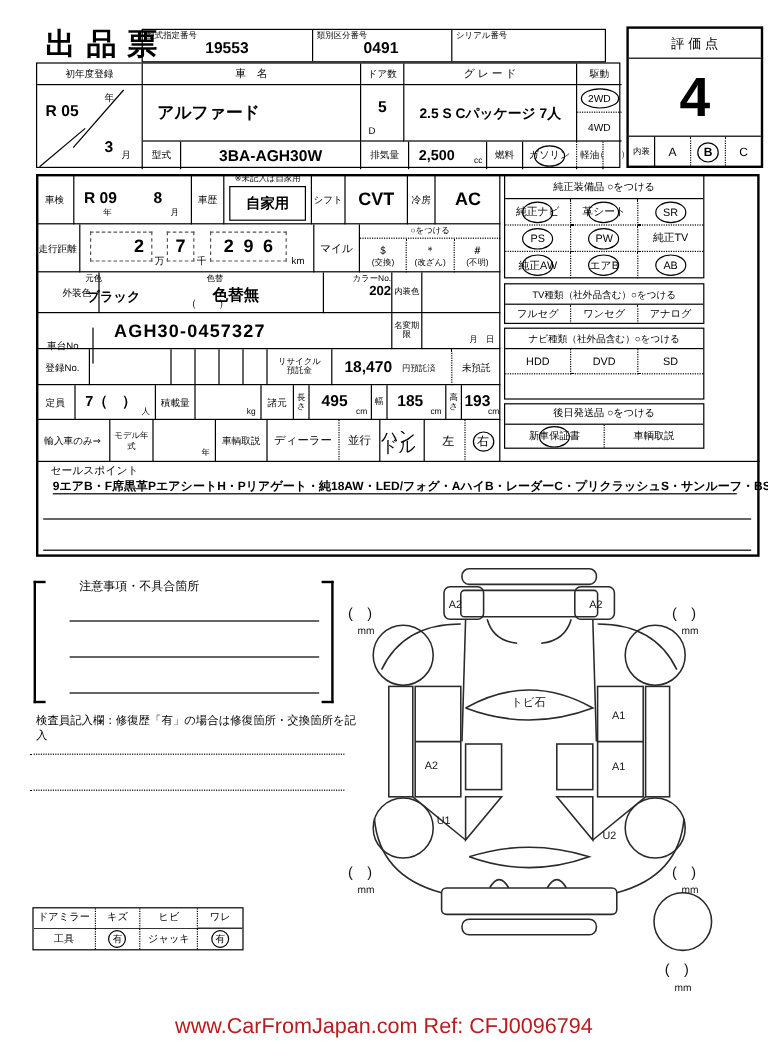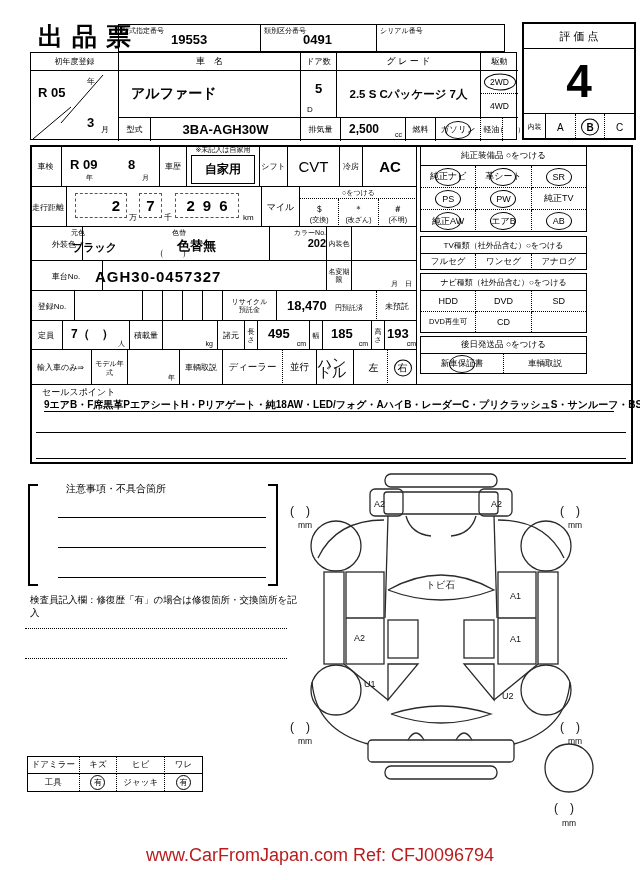--- a/index.html
+++ b/index.html
@@ -117,21 +117,21 @@
     <span class="a lab7" style="left:24px;top:29px">年</span>
     <span class="a v13" style="left:66px;top:12px">8</span>
     <span class="a lab7" style="left:80px;top:29px">月</span>
    </div>
    <div class="a c br lab" style="left:130px;top:0;width:27px;height:42px">車歴</div>
    <div class="a br col" style="left:157px;top:0;width:73px;height:42px;align-items:center">
     <span class="lab7" style="margin-top:1px">※未記入は自家用</span>
     <span class="c" style="flex:1;width:62px;border:1px solid #000;margin:1px 0 3px 0;font-size:12px;font-weight:bold">自家用</span>
    </div>
    <div class="a c br lab" style="left:230px;top:0;width:28px;height:42px">シフト</div>
-   <div class="a c br" style="left:258px;top:0;width:52px;height:42px;font-size:15px;font-weight:normal">CVT</div>
+   <div class="a c br" style="left:258px;top:0;width:52px;height:42px;font-size:15px;font-weight:bold">CVT</div>
    <div class="a c br lab" style="left:310px;top:0;width:23px;height:42px">冷房</div>
    <div class="a c" style="left:333px;top:0;width:54px;height:42px;font-size:15px;font-weight:bold">AC</div>
   </div>
 
   <div class="a bb" style="left:0;top:42px;width:387px;height:40px">
    <div class="a c br lab" style="left:0;top:0;width:37px;height:40px">走行距離</div>
    <div class="a br" style="left:37px;top:0;width:195px;height:40px">
     <div class="a dashbox" style="left:8px;top:6px;width:52px;height:25px;font-size:15px;justify-content:flex-end;padding-right:6px">2</div>
     <span class="a lab" style="left:62px;top:26px">万</span>
     <div class="a dashbox" style="left:72px;top:6px;width:23px;height:25px;font-size:15px">7</div>
@@ -170,21 +170,21 @@
    </div>
    <div class="a br col" style="left:240px;top:0;width:57px;height:34px;align-items:flex-end">
     <span class="lab7" style="margin-top:2px">カラーNo.</span>
     <span class="v11">202</span>
    </div>
    <div class="a c br vert lab7" style="left:297px;top:0;width:25px;height:34px">内装色</div>
    <div class="a" style="left:322px;top:0;width:65px;height:34px"></div>
   </div>
 
   <div class="a bb" style="left:0;top:116px;width:387px;height:30px">
-   <div class="a c br lab" style="left:0;top:0;width:73px;height:30px">車台No.</div>
+   <div class="a c br lab" style="left:0;top:12px;width:48px;height:30px">車台No.</div>
    <div class="a br" style="left:55px;top:0;width:242px;height:30px;display:flex;align-items:center;padding-left:10px;font-size:15px;font-weight:bold;letter-spacing:1px">AGH30-0457327</div>
    <div class="a c br vert lab7" style="left:297px;top:0;width:25px;height:30px">名変期限</div>
    <div class="a" style="left:322px;top:0;width:65px;height:30px">
     <span class="a lab7" style="right:5px;bottom:3px">月　日</span>
    </div>
   </div>
 
   <div class="a bb" style="left:0;top:146px;width:387px;height:30px">
    <div class="a c br lab" style="left:0;top:0;width:45px;height:30px">登録No.</div>
    <div class="a br" style="left:45px;top:0;width:68px;height:30px"></div>
@@ -273,25 +273,20 @@
    <div class="c" style="width:55.3px;font-size:8.5px">アナログ</div>
   </div>
  </div>
 
  <div class="a box" style="left:420px;top:273px;width:167px;height:60px">
   <div class="c bb" style="height:16px;font-size:8px">ナビ種類（社外品含む）○をつける</div>
   <div style="display:flex;height:21px">
    <div class="c brd bbd" style="width:55.3px;font-size:9px">HDD</div>
    <div class="c brd bbd" style="width:55.3px;font-size:9px">DVD</div>
    <div class="c bbd" style="width:55.3px;font-size:9px">SD</div>
-  </div>
-  <div style="display:flex;height:20px">
-   <div class="c brd" style="width:55.3px;font-size:7.5px">DVD再生可</div>
-   <div class="c brd" style="width:55.3px;font-size:9px">CD</div>
-   <div class="c" style="width:55.3px"></div>
   </div>
  </div>
 
  <div class="a box" style="left:420px;top:336px;width:167px;height:38px">
   <div class="c bb" style="height:16px;font-size:8.5px">後日発送品 ○をつける</div>
   <div style="display:flex;height:19px">
    <div class="c brd ov" style="width:83px;font-size:8.5px">新車保証書</div>
    <div class="c" style="width:83px;font-size:8.5px">車輌取説</div>
   </div>
  </div>

